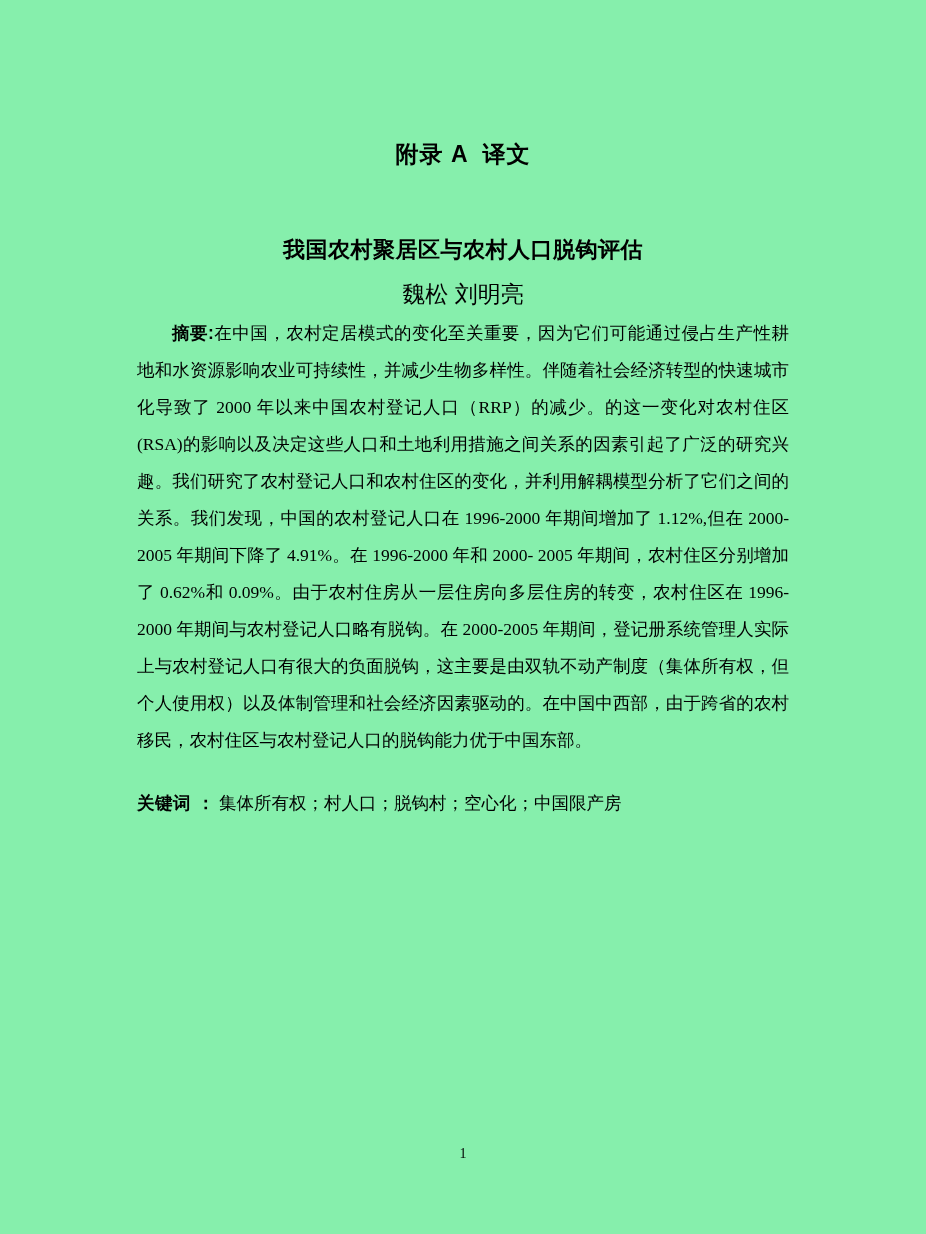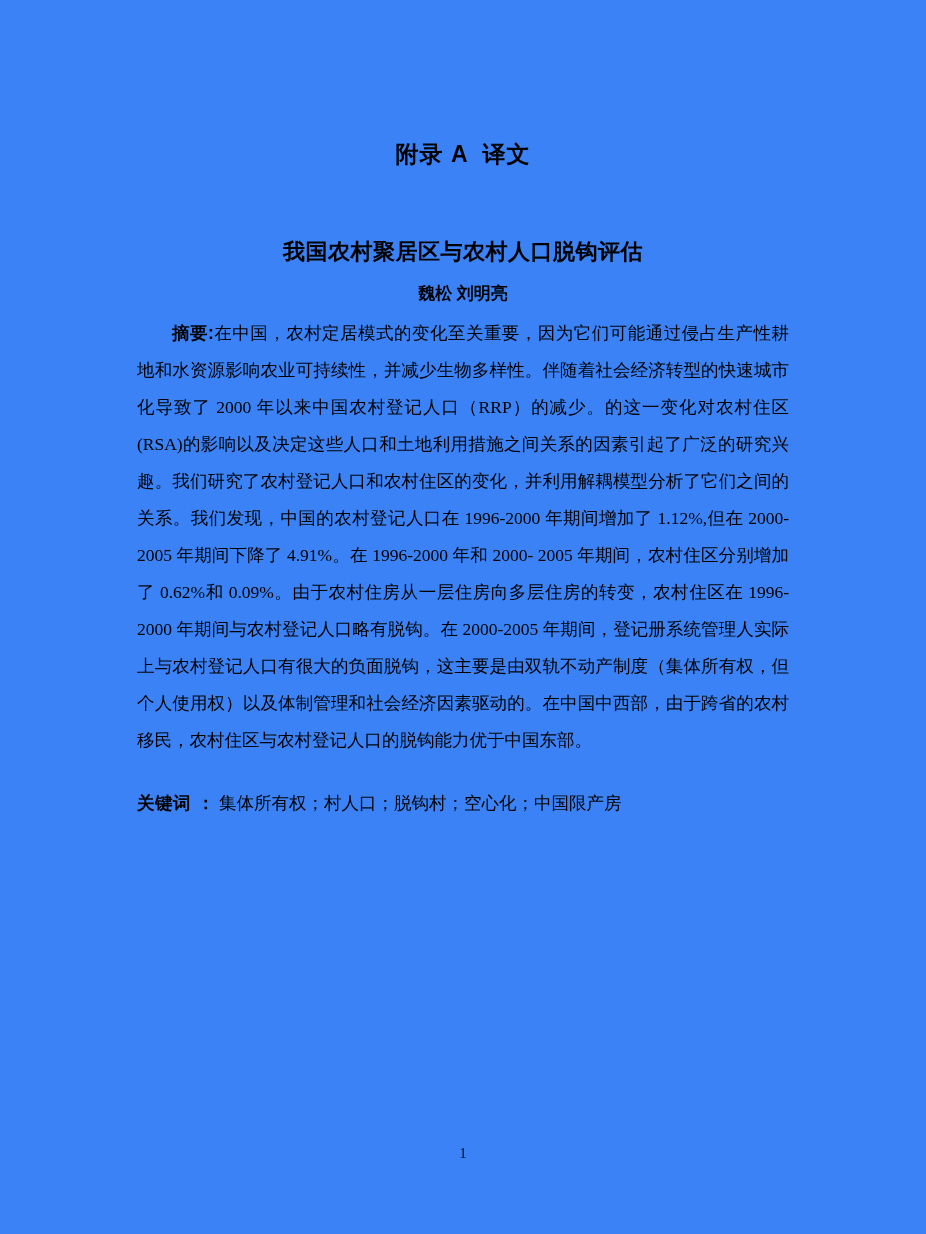--- a/index.html
+++ b/index.html
@@ -14,50 +14,50 @@
     position: relative;
     color: #000000;
     font-family: "Liberation Serif", "DejaVu Serif", serif;
   }
   .page {
     position: absolute;
     top: 0; left: 0;
     width: 926px;
     height: 1234px;
     padding: 0 137px;
-    background: #3b82f6;
+    background: #86efac;
   }
   .appendix-heading {
     margin: 142px 0 0 0;
     text-align: center;
     font-family: "Liberation Sans", "DejaVu Sans", sans-serif;
     font-weight: 700;
     font-size: 23px;
     line-height: 24px;
     letter-spacing: 1px;
     white-space: pre-wrap;
     color: #000000;
   }
   .paper-title {
     margin: 74px 0 0 0;
     text-align: center;
-    font-family: Liberation Sans, sans-serif;
+    font-family: Liberation Mono, monospace;
     font-weight: 700;
     font-size: 22px;
     line-height: 24px;
     letter-spacing: 0.5px;
     white-space: pre-wrap;
     color: #000000;
   }
   .authors {
     margin: 20px 0 0 0;
     text-align: center;
     font-family: "Liberation Sans", "DejaVu Sans", sans-serif;
-    font-weight: 700;
-    font-size: 17px;
+    font-weight: 400;
+    font-size: 23px;
     line-height: 20px;
     white-space: pre-wrap;
     color: #000000;
   }
   .abstract {
     margin: 11px 0 0 0;
     font-size: 17.5px;
     line-height: 37px;
     text-align: justify;
     text-justify: inter-character;

